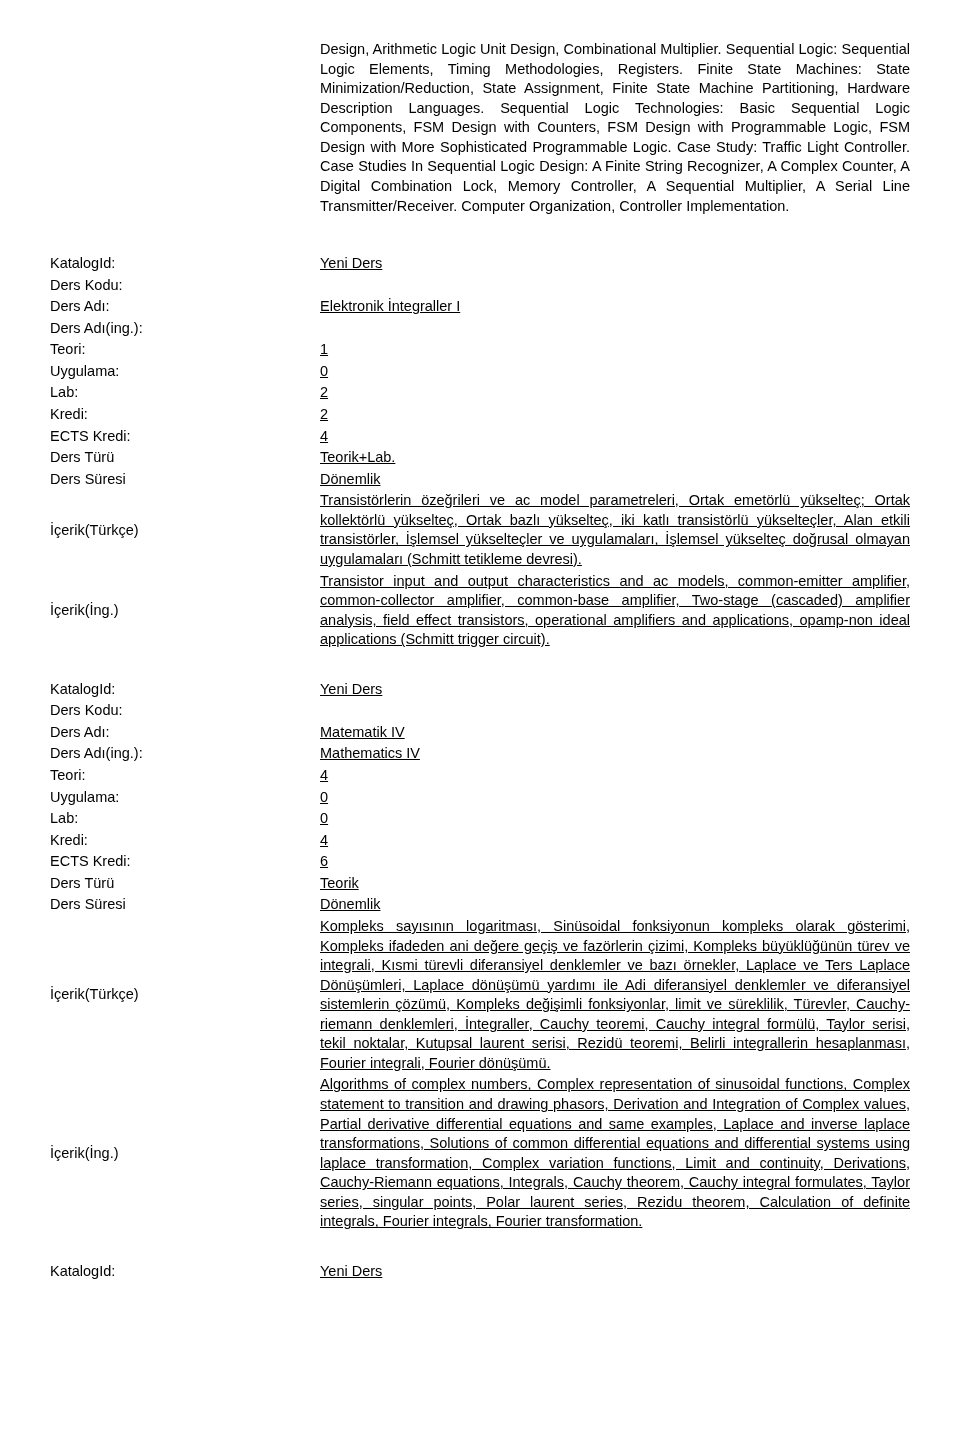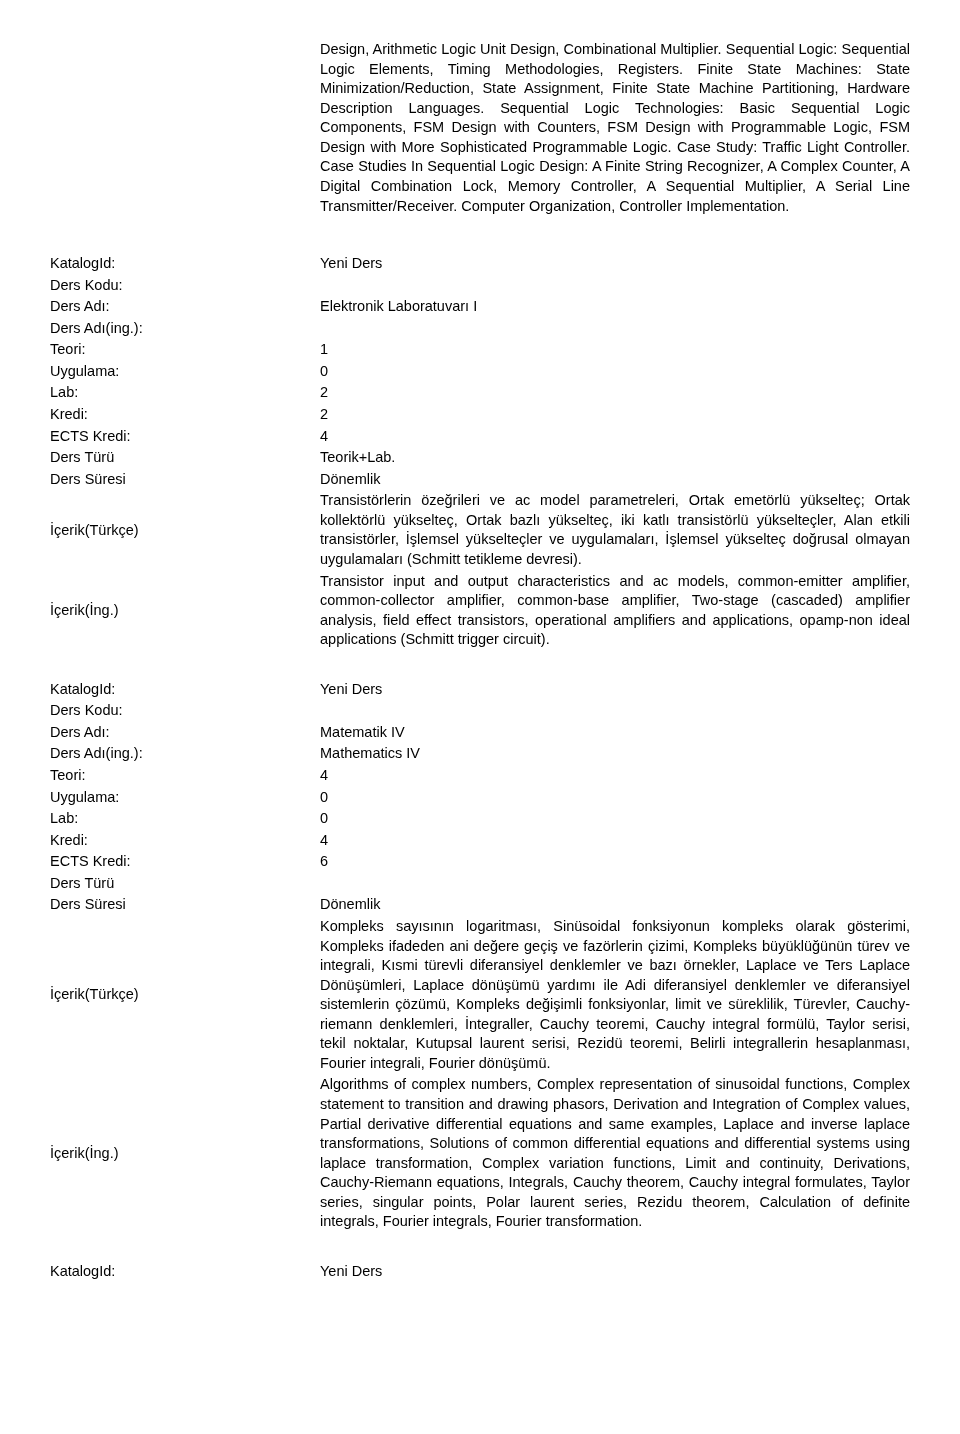--- a/index.html
+++ b/index.html
@@ -28,41 +28,42 @@
   }
   .label {
     width: 270px;
     flex-shrink: 0;
     padding-right: 10px;
     box-sizing: border-box;
   }
   .value {
     flex: 1;
     text-align: justify;
+    text-decoration: underline;
   }
   .trailing {
     margin-top: 30px;
   }
 </style>
 </head>
 <body>
 
 <div class="top-block">Design, Arithmetic Logic Unit Design, Combinational Multiplier. Sequential Logic: Sequential Logic Elements, Timing Methodologies, Registers. Finite State Machines: State Minimization/Reduction, State Assignment, Finite State Machine Partitioning, Hardware Description Languages. Sequential Logic Technologies: Basic Sequential Logic Components, FSM Design with Counters, FSM Design with Programmable Logic, FSM Design with More Sophisticated Programmable Logic. Case Study: Traffic Light Controller. Case Studies In Sequential Logic Design: A Finite String Recognizer, A Complex Counter, A Digital Combination Lock, Memory Controller, A Sequential Multiplier, A Serial Line Transmitter/Receiver. Computer Organization, Controller Implementation.</div>
 
 <div class="course">
   <div class="row">
       <div class="label">KatalogId:</div>
       <div class="value">Yeni Ders</div>
     </div>
   <div class="row">
       <div class="label">Ders Kodu:</div>
     </div>
   <div class="row">
       <div class="label">Ders Adı:</div>
-      <div class="value">Elektronik Laboratuvarı I</div>
+      <div class="value">Elektronik İntegraller I</div>
     </div>
   <div class="row">
       <div class="label">Ders Adı(ing.):</div>
     </div>
   <div class="row">
       <div class="label">Teori:</div>
       <div class="value">1</div>
     </div>
   <div class="row">
       <div class="label">Uygulama:</div>
@@ -129,20 +130,21 @@
   <div class="row">
       <div class="label">Kredi:</div>
       <div class="value">4</div>
     </div>
   <div class="row">
       <div class="label">ECTS Kredi:</div>
       <div class="value">6</div>
     </div>
   <div class="row">
       <div class="label">Ders Türü</div>
+      <div class="value">Teorik</div>
     </div>
   <div class="row">
       <div class="label">Ders Süresi</div>
       <div class="value">Dönemlik</div>
     </div>
   <div class="row">
       <div class="label">İçerik(Türkçe)</div>
       <div class="value">Kompleks sayısının logaritması, Sinüsoidal fonksiyonun kompleks olarak gösterimi, Kompleks ifadeden ani değere geçiş ve fazörlerin çizimi, Kompleks büyüklüğünün türev ve integrali, Kısmi türevli diferansiyel denklemler ve bazı örnekler, Laplace ve Ters Laplace Dönüşümleri, Laplace dönüşümü yardımı ile Adi diferansiyel denklemler ve diferansiyel sistemlerin çözümü, Kompleks değişimli fonksiyonlar, limit ve süreklilik, Türevler, Cauchy-riemann denklemleri, İntegraller, Cauchy teoremi, Cauchy integral formülü, Taylor serisi, tekil noktalar, Kutupsal laurent serisi, Rezidü teoremi, Belirli integrallerin hesaplanması, Fourier integrali, Fourier dönüşümü.</div>
     </div>
   <div class="row">

